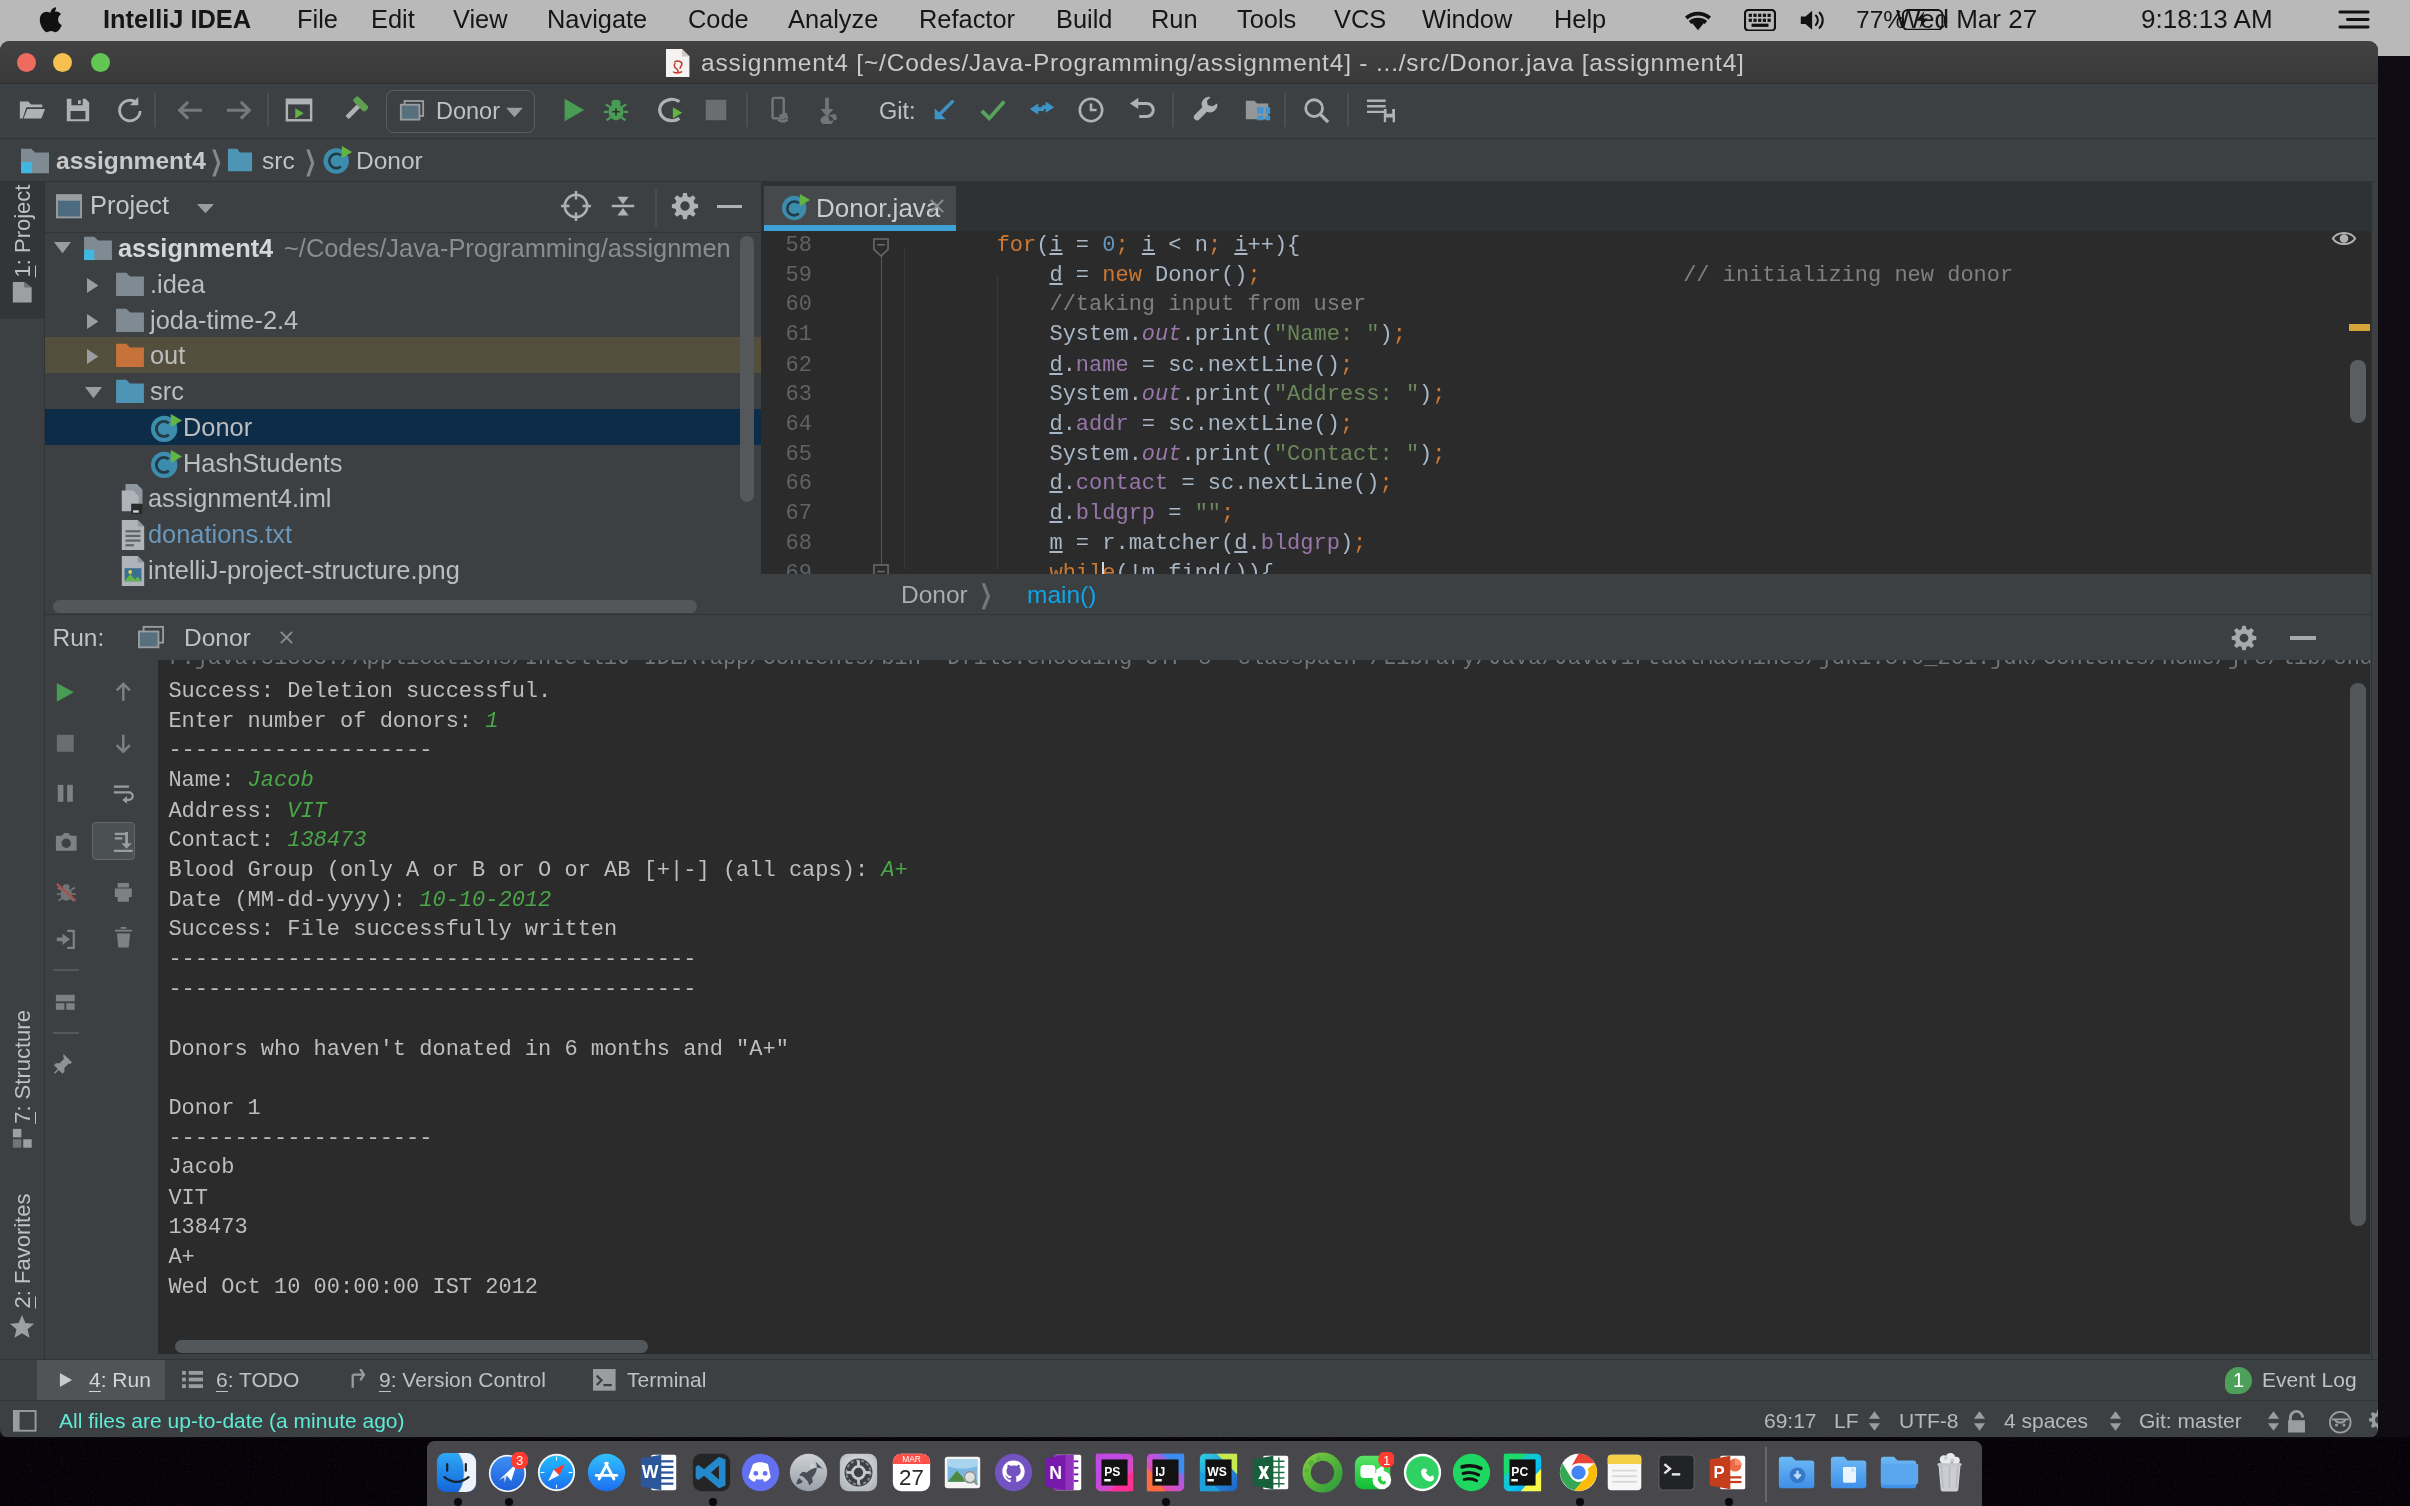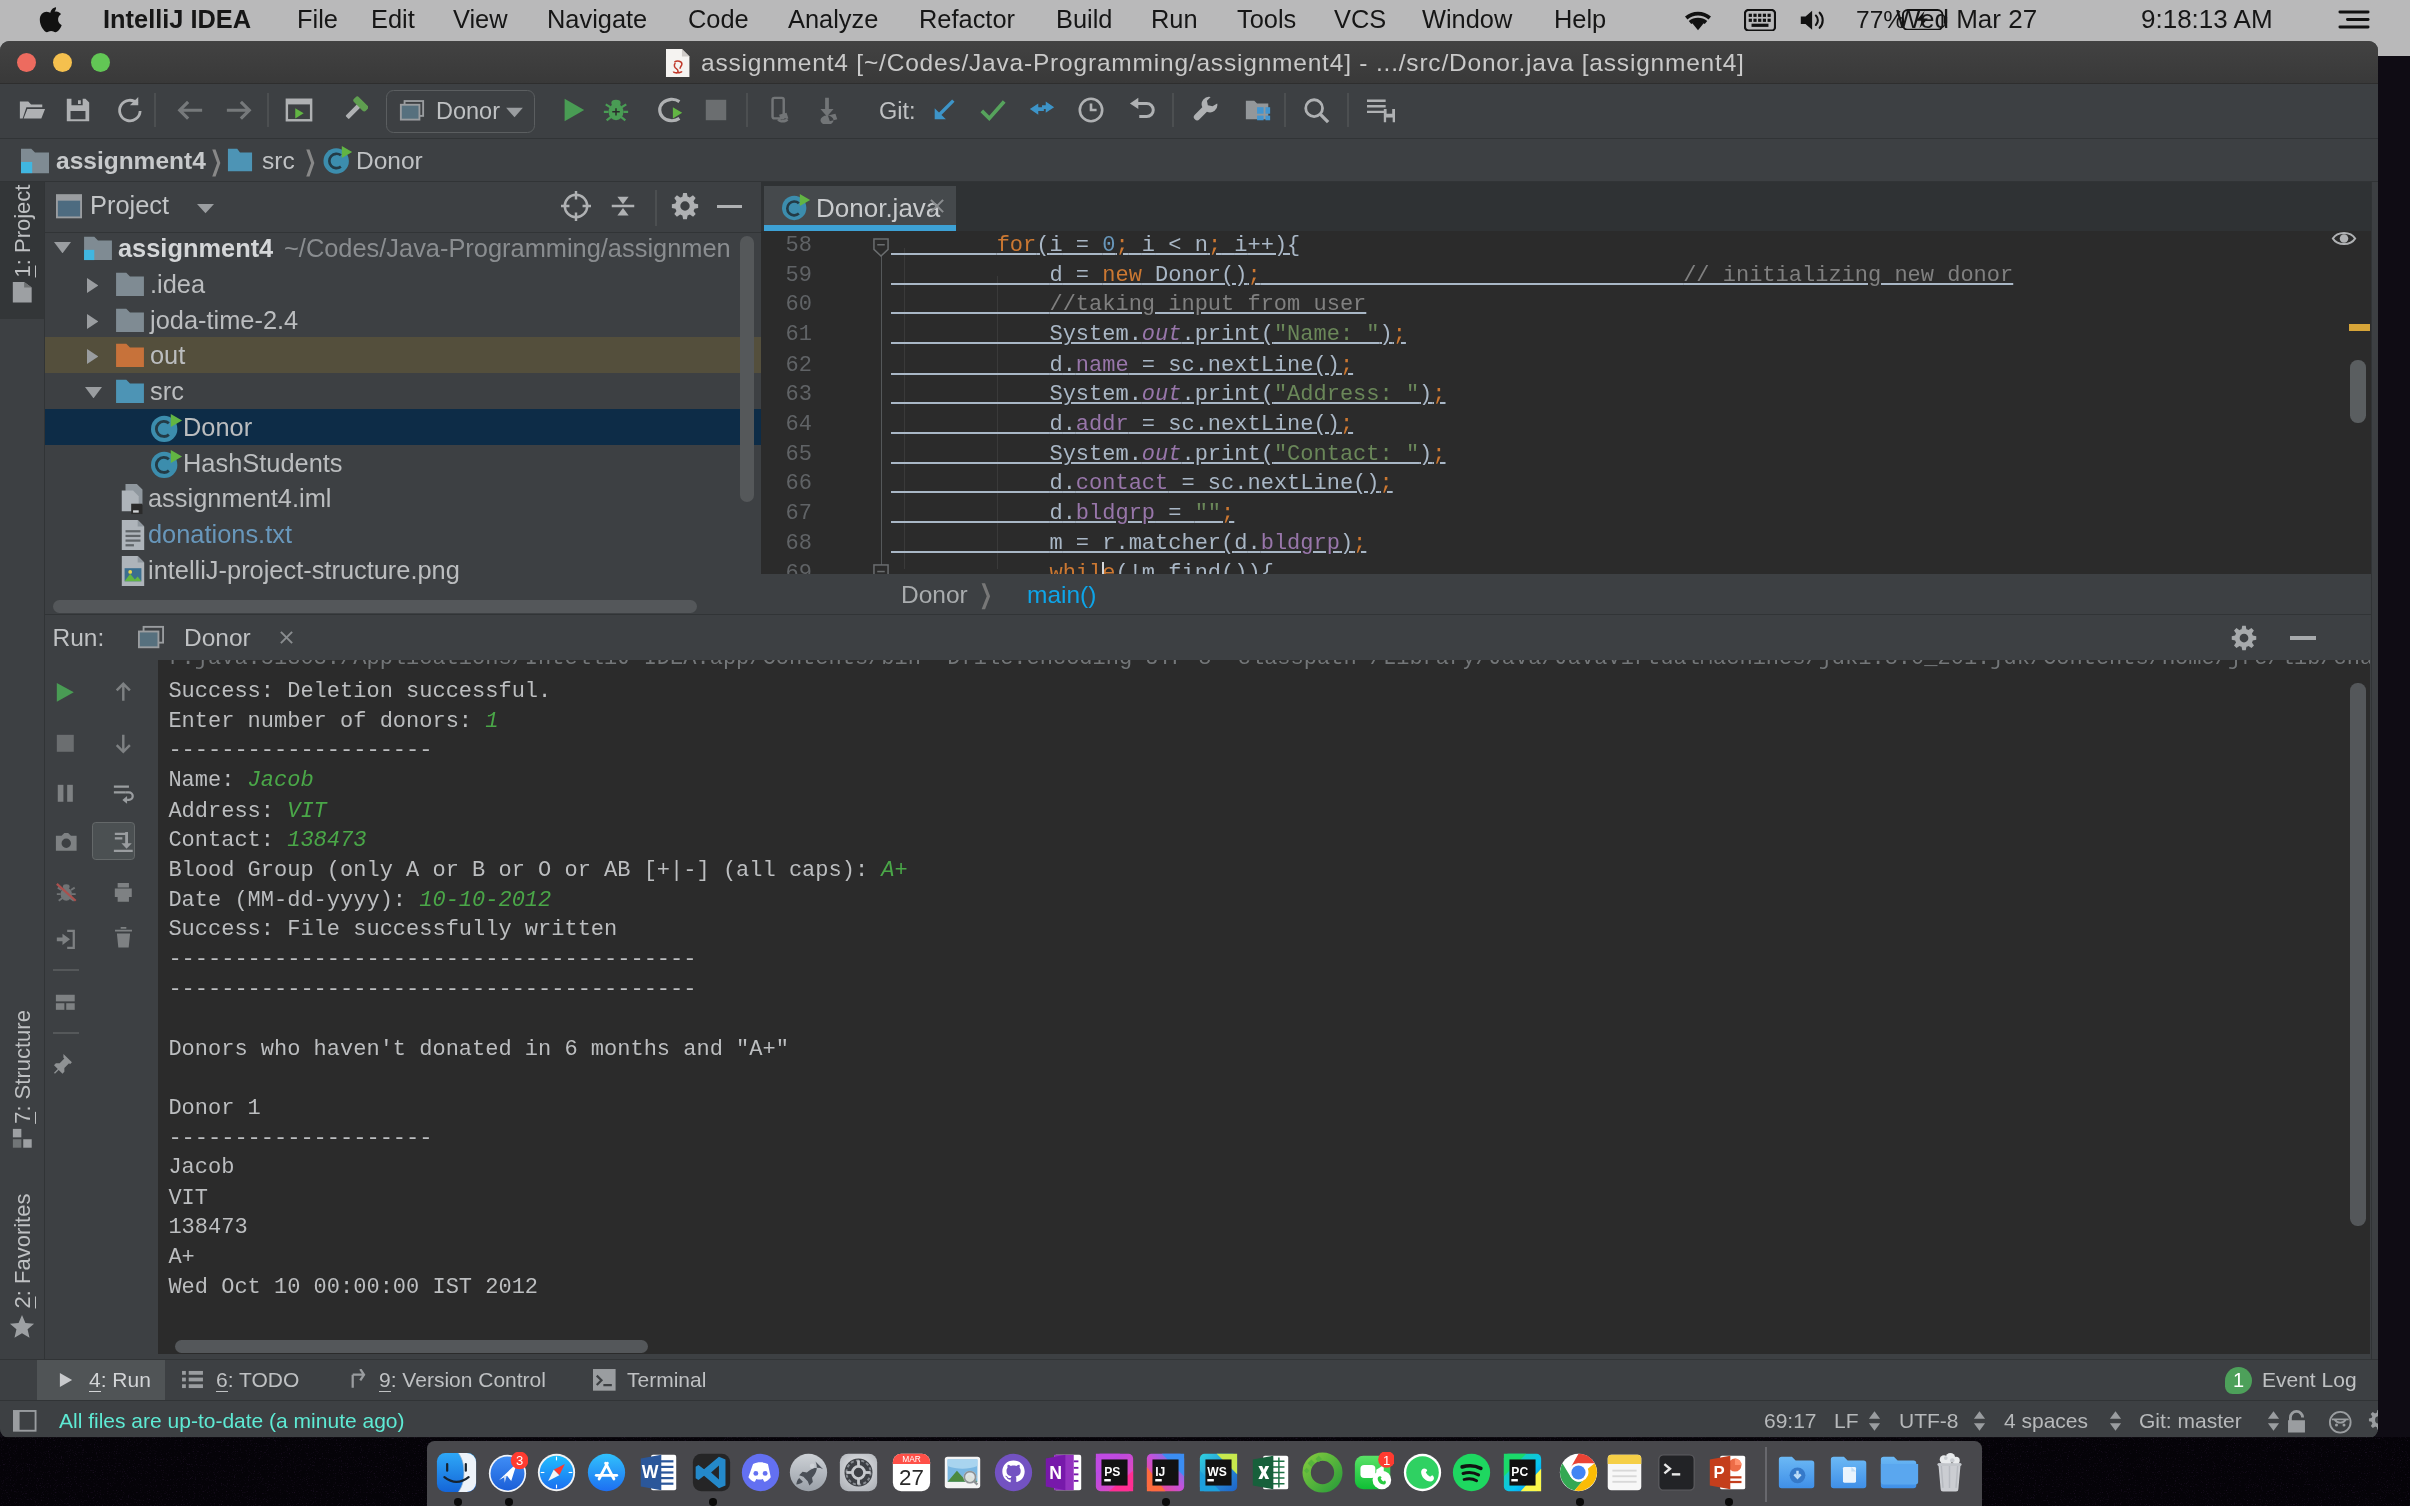--- a/index.html
+++ b/index.html
@@ -39,21 +39,21 @@
   .trow { position:absolute; left:0; width:716px; height:36px; line-height:36px; font-size:25.4px; white-space:nowrap; }
   
   #editor { position:absolute; top:141px; left:761px; width:1610px; height:392px; background:#2b2b2b; overflow:hidden; }
   #tabbar { position:absolute; top:0; left:0; width:1610px; height:49px; background:#2f3234; }
   #tabbar .tab { position:absolute; top:3.8px; left:2.8px; width:192px; height:40px; background:#45494c; }
   #tabunder { position:absolute; top:43px; left:2.8px; width:192px; height:5.6px; background:#3da1d5; }
   #code { position:absolute; top:49px; left:0; width:1610px; height:343px; overflow:hidden;
           font-family:"Liberation Mono", monospace; font-size:22px; }
   .cl { position:absolute; left:0; width:1610px; height:30px; line-height:30px; white-space:pre; }
   .ln { position:absolute; left:0; width:51px; text-align:right; color:#606366; }
-  .ct { position:absolute; left:130px; color:#a9b7c6;text-decoration:underline; }
+  .ct { position:absolute; left:130px; color:#a9b7c6; }
   .kw { color:#cc7832; } .num { color:#6897bb; } .fld { color:#9876aa; }
   .it { font-style:italic; } .str { color:#6a8759; } .cmt { color:#808080; }
   .un { text-decoration:underline; }
   #ebread { position:absolute; top:533px; left:761px; width:1610px; height:40px; background:#3d4043; font-size:24.5px; }
   
   #runpanel { position:absolute; top:573px; left:45px; width:2326px; height:746px; background:#3d4043; border-top:0.9px solid #313436; }
   #runhead { position:absolute; top:0; left:0; width:2326px; height:45px; font-size:24.5px; }
   #console { position:absolute; top:45px; left:113px; width:2212px; height:694px; background:#2b2b2b; overflow:hidden;
              font-family:"Liberation Mono", monospace; font-size:22px; color:#bcbec0; }
   .con { position:absolute; left:10.4px; height:30px; line-height:30px; white-space:pre; }

